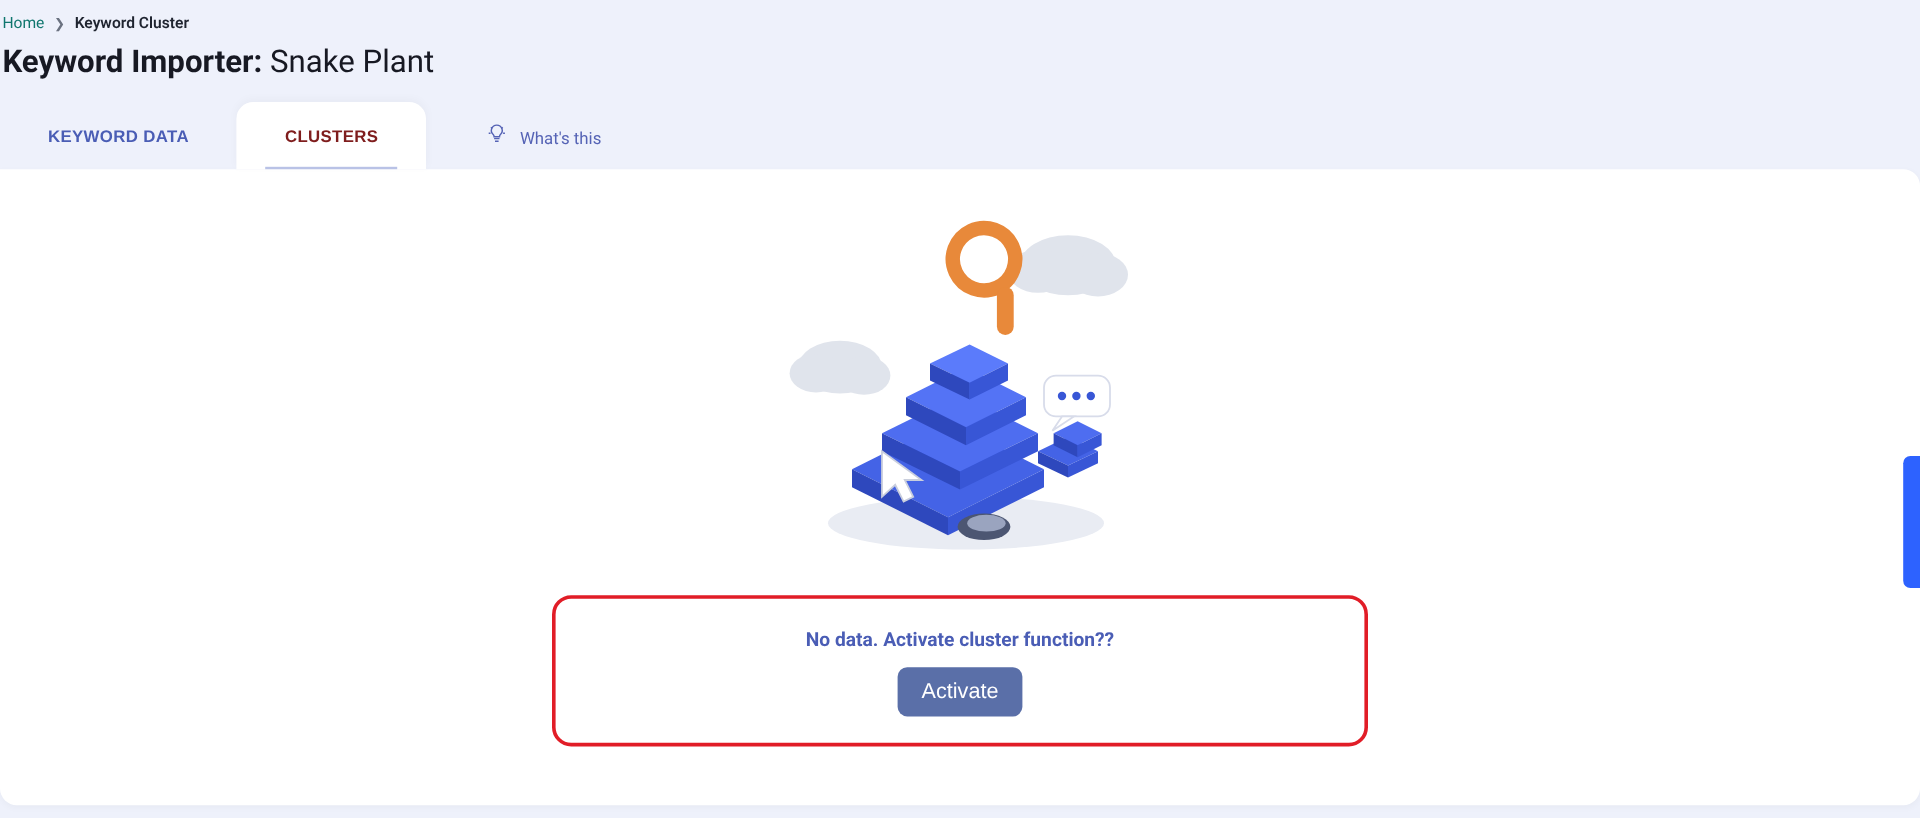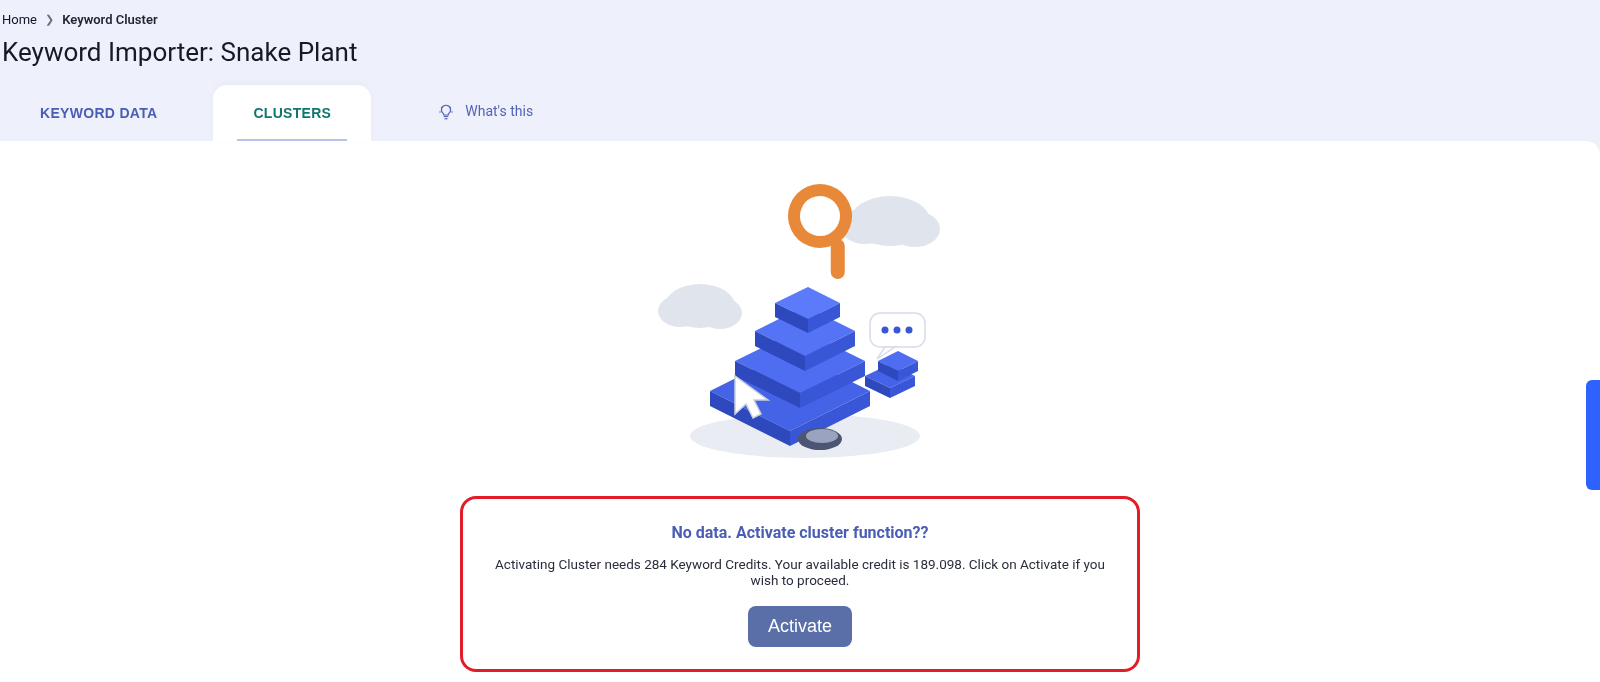--- a/index.html
+++ b/index.html
@@ -16,76 +16,76 @@
       position: relative;
     }
     .breadcrumb {
       display: flex;
       align-items: center;
       gap: 8px;
       padding: 12px 2px 4px 2px;
       font-size: 13px;
     }
     .breadcrumb a {
-      color: #0f172a;
+      color: #0f766e;
       text-decoration: none;
     }
     .breadcrumb .sep {
       color: #6b7280;
       font-size: 11px;
     }
     .breadcrumb .current {
       color: #1f2430;
       font-weight: 600;
     }
     .page-title {
       padding: 6px 2px 18px 2px;
       font-size: 26px;
       color: #171923;
       font-weight: 400;
     }
     .page-title .bold {
-      font-weight: 400;
+      font-weight: 700;
     }
     .tabs-row {
       display: flex;
       align-items: center;
-      gap: 16px;
+      gap: 0;
       position: relative;
     }
     .tab {
       padding: 20px 40px;
       font-size: 14px;
       font-weight: 700;
       letter-spacing: 0.3px;
       cursor: pointer;
       color: #4a5db5;
       background: transparent;
       border: none;
       position: relative;
     }
     .tab.active {
       background: #ffffff;
-      color: #0f766e;
+      color: #7f1d1d;
       border-top-left-radius: 14px;
       border-top-right-radius: 14px;
       box-shadow: 0 -2px 8px rgba(0,0,0,0.03);
     }
     .tab.active::after {
       content: '';
       position: absolute;
       bottom: 0;
       left: 24px;
       right: 24px;
       height: 2px;
       background: #b9c2e6;
     }
     .whats-this {
       display: flex;
-      align-items: flex-start;
+      align-items: flex-end;
       gap: 10px;
       color: #5563b5;
       font-size: 14px;
       margin-left: 50px;
       cursor: pointer;
     }
     .whats-this svg {
       width: 18px;
       height: 18px;
     }
@@ -250,18 +250,17 @@
         <g transform="translate(180,258)">
           <ellipse cx="0" cy="0" rx="22" ry="11" fill="#4c5672"></ellipse>
           <ellipse cx="2" cy="-3" rx="16" ry="7" fill="#9aa4bf"></ellipse>
         </g>
       </svg>
     </div>
   </div>
 
   <div class="callout-box">
     <div class="callout-title">No data. Activate cluster function??</div>
-    <div class="callout-msg">Activating Cluster needs 284 Keyword Credits. Your available credit is 189.098. Click on Activate if you wish to proceed.</div>
     <button class="activate-btn">Activate</button>
   </div>
 </div>
 
 <div class="side-tab"></div>
 
 </body></html>

